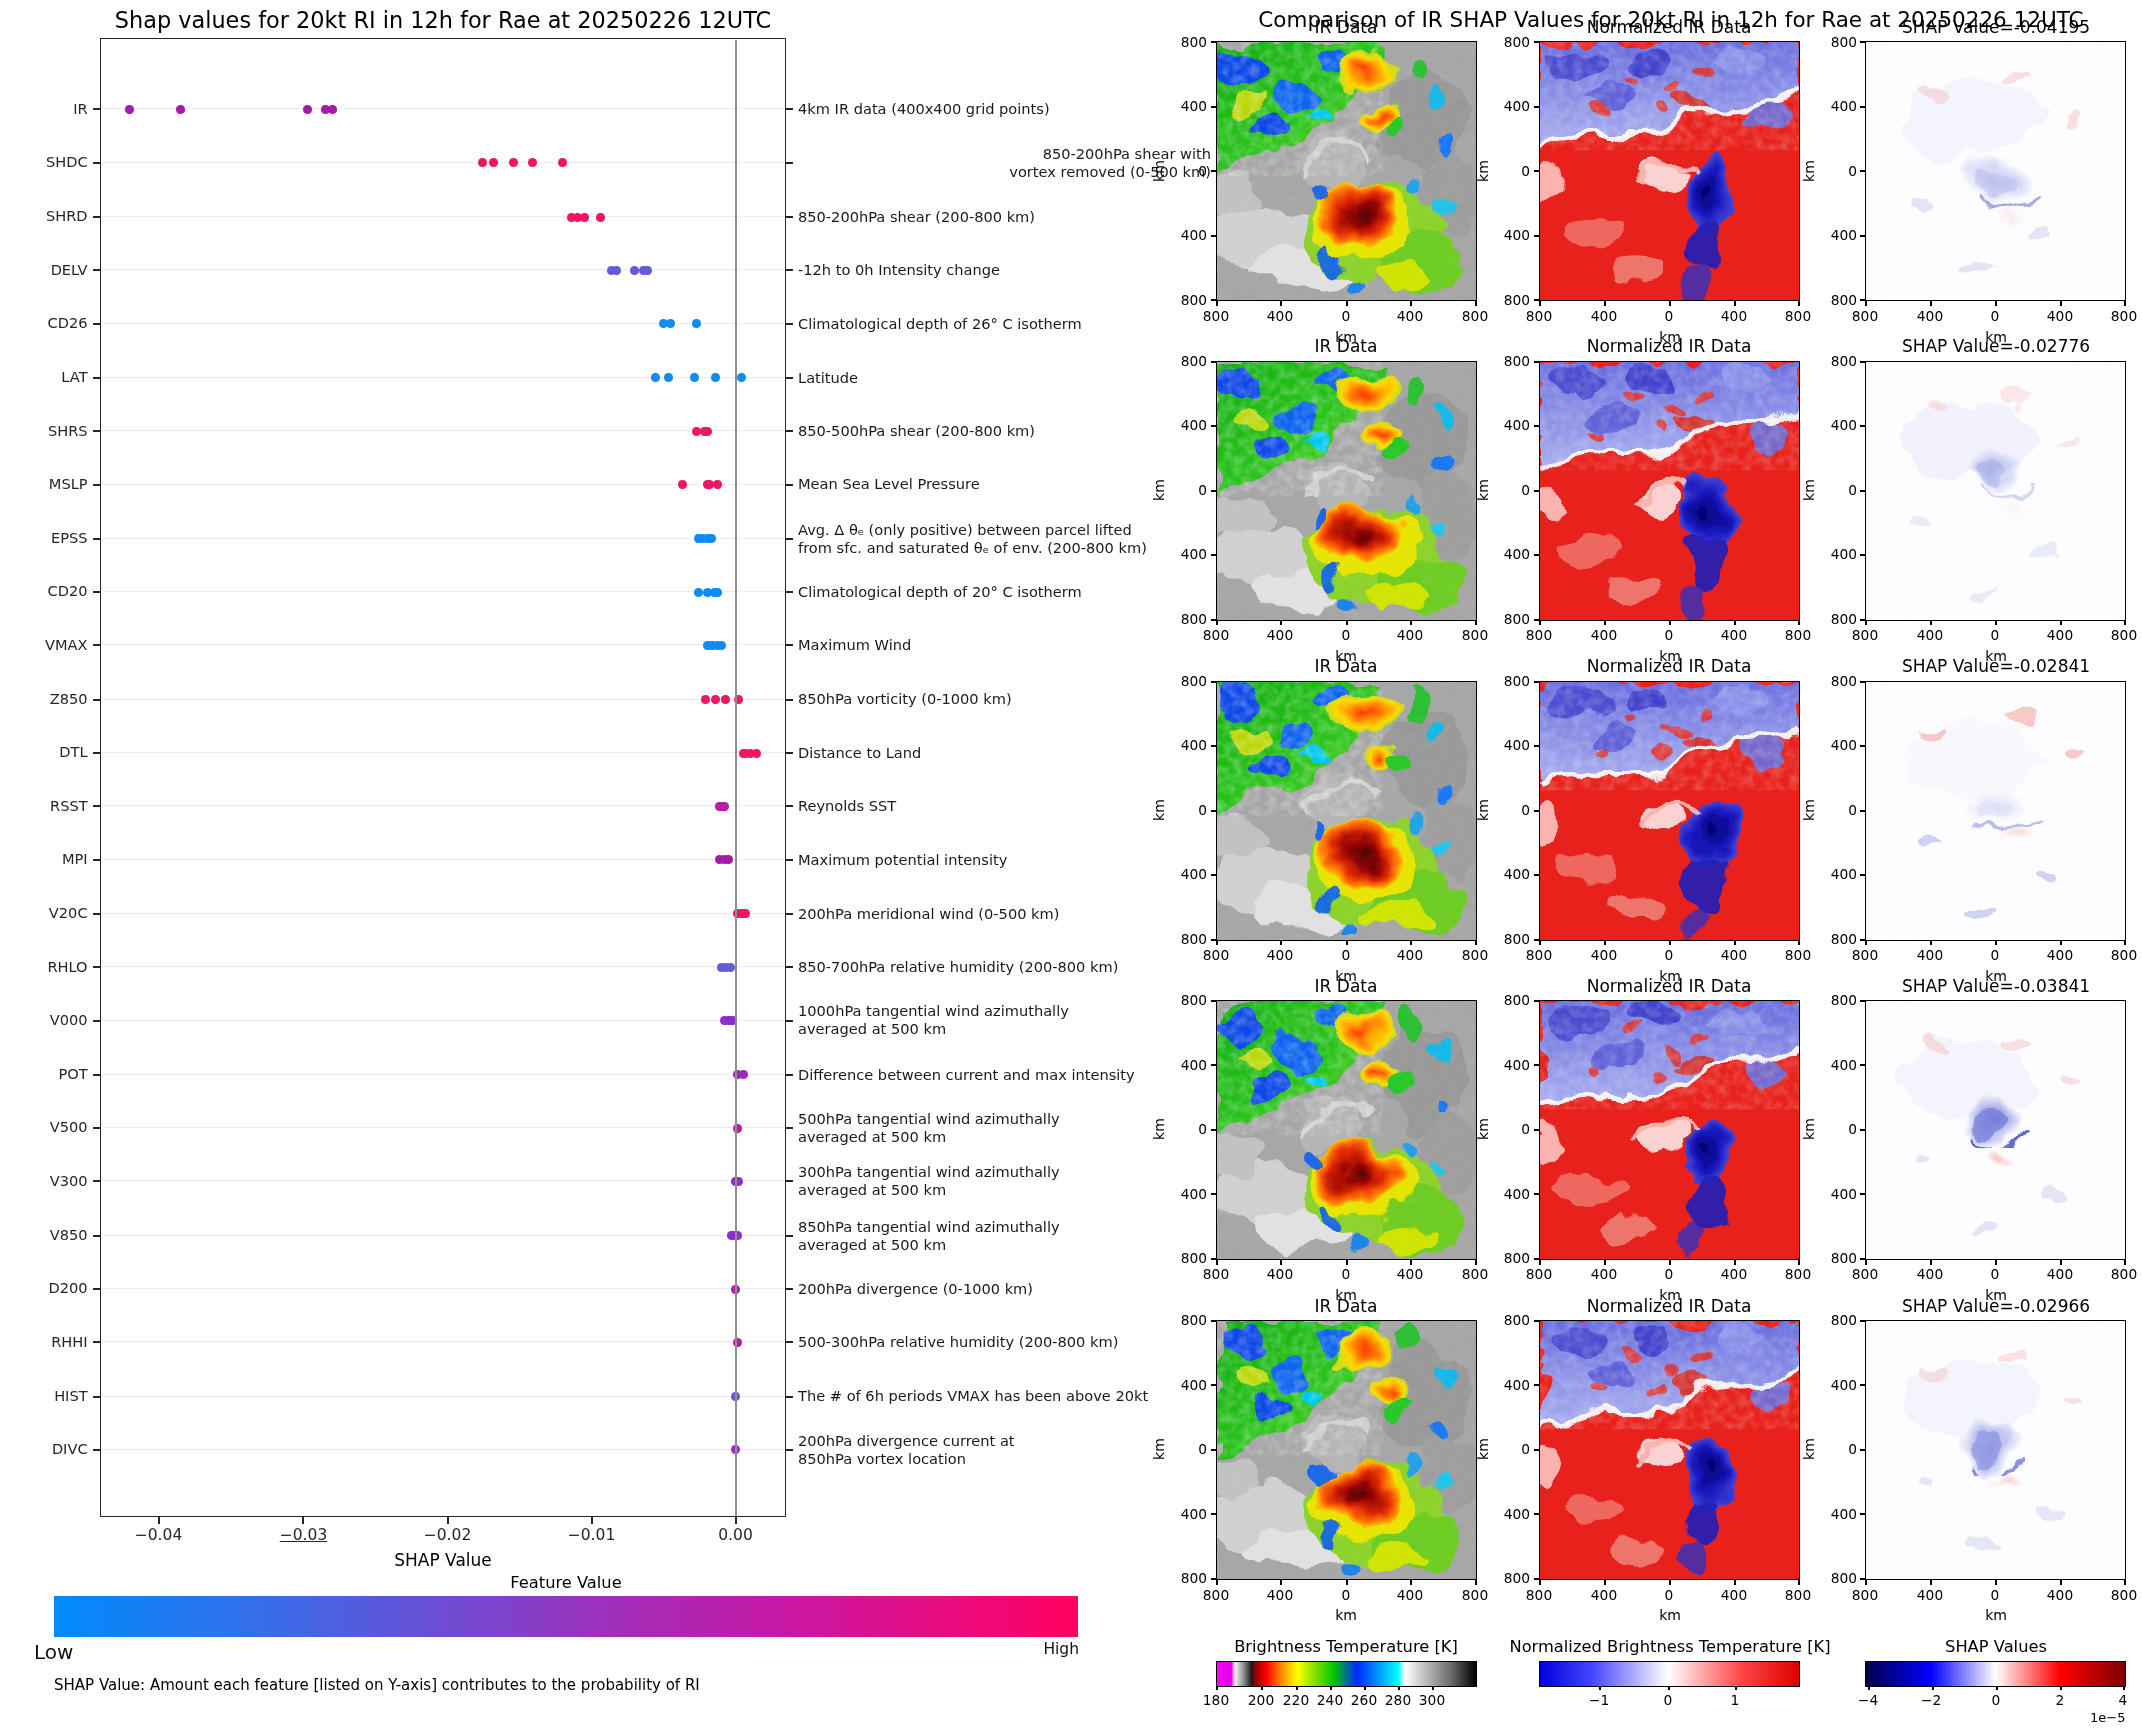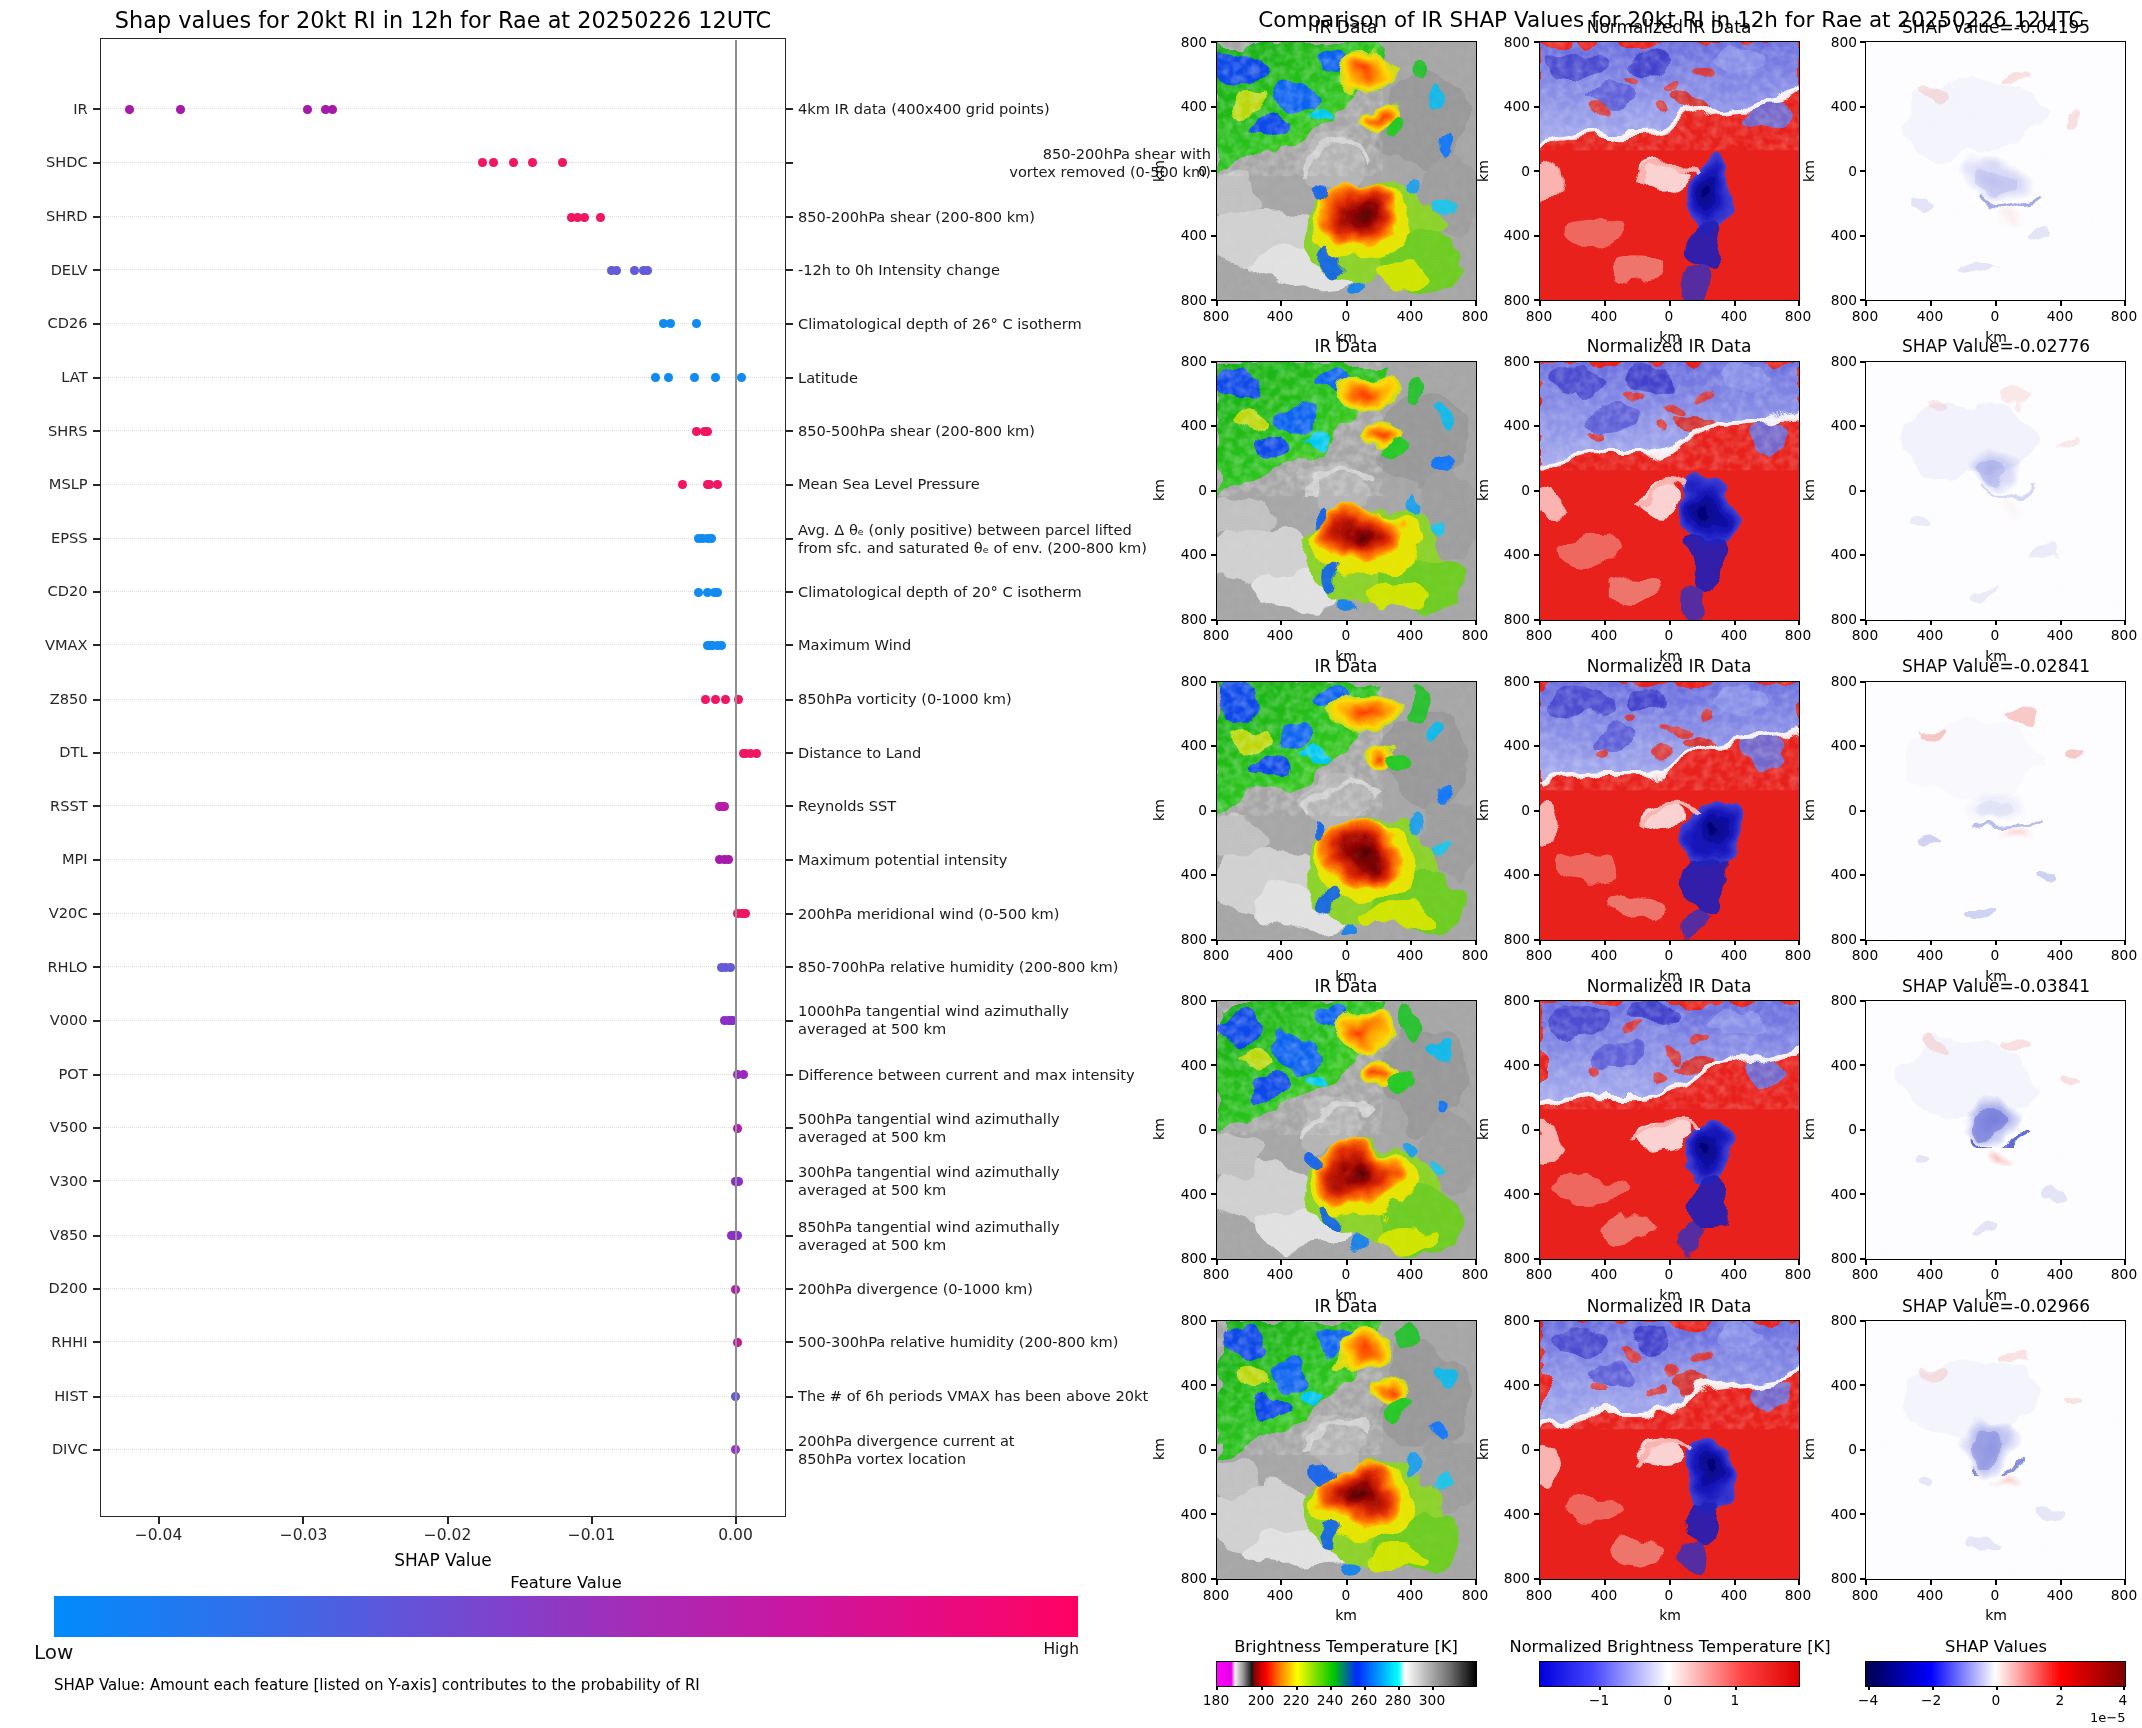--- a/index.html
+++ b/index.html
@@ -268,21 +268,21 @@
         <div class="abs gridline" style="left: 102px; top: 1449px; width: 681px;"></div>
         <div class="abs ytick" style="left: 93px; top: 1449px;"></div>
         <div class="abs ytick" style="left: 786px; top: 1449px;"></div>
         <div class="abs ylab" style="left: 8.6px; top: 1440px;">DIVC</div>
         <div class="abs anno" style="left: 798px; top: 1450px;">200hPa divergence current at
 850hPa vortex location</div>
         <div class="abs dot" style="left: 731px; top: 1445px; background: rgb(153, 50, 204);"></div>
         <div class="abs xtickmark" style="left: 158px; top: 1517px;"></div>
         <div class="abs xticklab" style="left: 120px; top: 1526px;">−0.04</div>
         <div class="abs xtickmark" style="left: 302px; top: 1517px;"></div>
-        <div class="abs xticklab" style="left: 265px; top: 1526px;">−0.03</div>
+        <div class="abs xticklab" style="left: 265px; top: 1526px; text-decoration: underline;">−0.03</div>
         <div class="abs xtickmark" style="left: 447px; top: 1517px;"></div>
         <div class="abs xticklab" style="left: 409px; top: 1526px;">−0.02</div>
         <div class="abs xtickmark" style="left: 591px; top: 1517px;"></div>
         <div class="abs xticklab" style="left: 553px; top: 1526px;">−0.01</div>
         <div class="abs xtickmark" style="left: 735px; top: 1517px;"></div>
         <div class="abs xticklab" style="left: 697px; top: 1526px;">0.00</div>
       </div>
     <div class="abs zeroline"></div>
     <div class="abs xlabel">SHAP Value</div>
     <div class="abs cbtitle">Feature Value</div>

